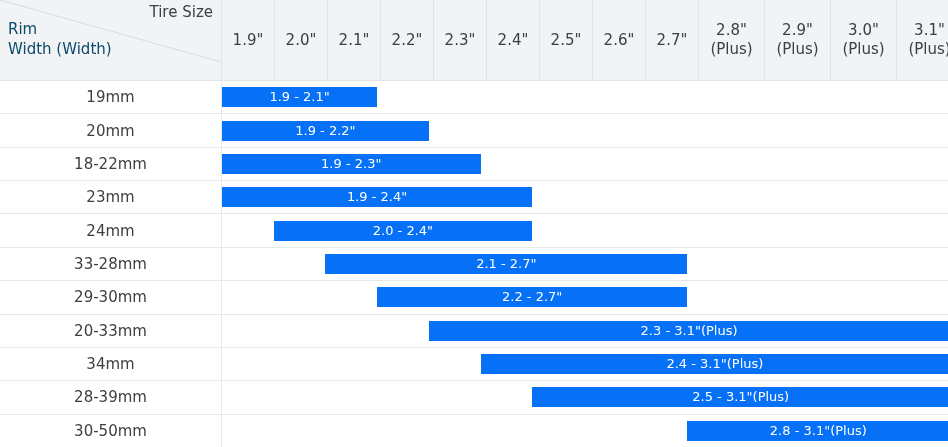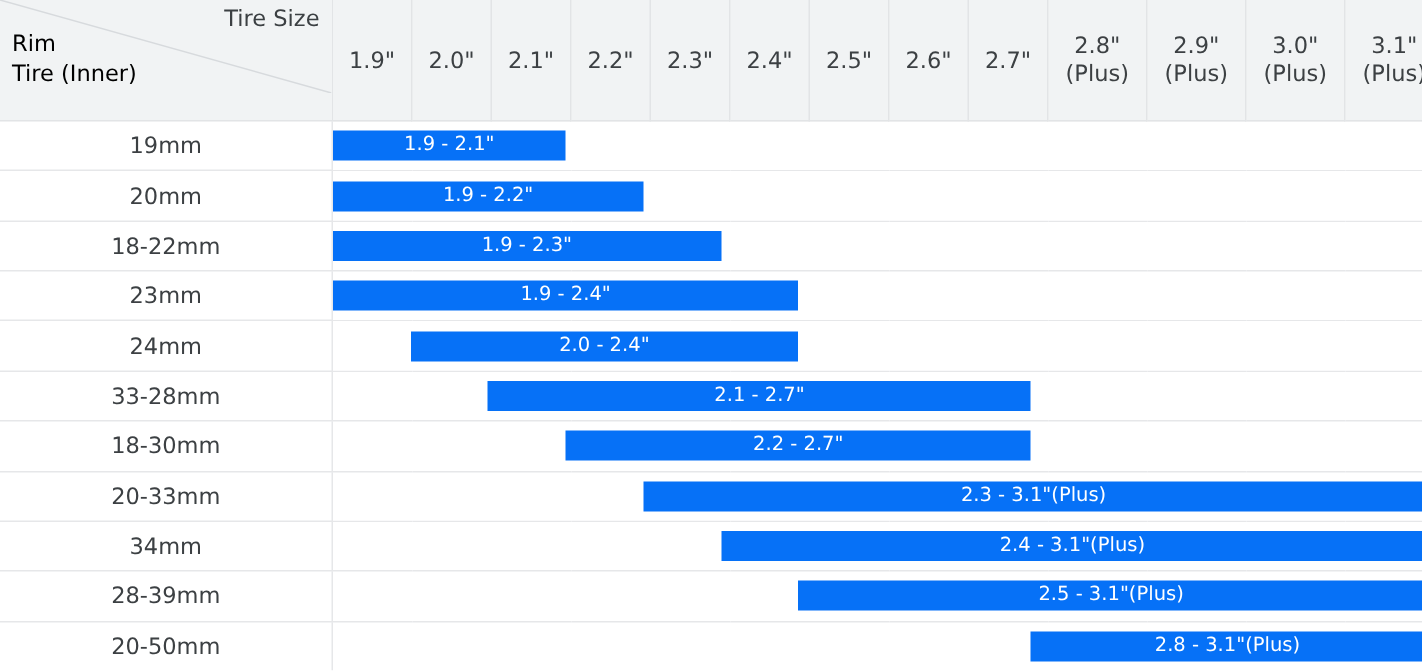--- a/index.html
+++ b/index.html
@@ -61,21 +61,21 @@
     top: 3px;
     font-size: 15px;
     color: #3c4043;
     white-space: nowrap;
   }
   .corner-rim {
     position: absolute;
     left: 8px;
     top: 19px;
     font-size: 15px;
-    color: #000000;
+    color: #0c4a6e;
     text-align: left;
     line-height: 1.35;
     width: 150px;
   }
   .hdr-sub { display: block; }
   
   tbody tr { height: 32px; }
   td {
     padding: 0;
     border-bottom: 1px solid #e6e7e9;
@@ -119,21 +119,21 @@
   <thead>
     <tr>
       <th class="corner">
         <div class="corner-inner">
           <svg class="corner-diag" viewBox="0 0 221 62" preserveAspectRatio="none">
             <line x1="0" y1="0" x2="221" y2="62" stroke="#d7dadd" stroke-width="1"></line>
           </svg>
           <span class="corner-tire">Tire Size</span>
           <span class="corner-rim">
             <span>Rim</span>
-            <span class="hdr-sub">Tire (Inner)</span>
+            <span class="hdr-sub">Width (Width)</span>
           </span>
         </div>
       </th>
       <th class="normal">
         <span>1.9"</span>
       </th>
       <th class="normal">
         <span>2.0"</span>
       </th>
       <th class="normal">
@@ -219,21 +219,21 @@
       </tr>
       <tr>
         <td class="rowlabel">33-28mm</td>
         <td class="barcell" colspan="13">
           <div class="barwrap">
             <div class="bar" style="left: 103.4px; width: 361.9px; background: rgb(6, 113, 247); color: rgb(255, 255, 255);">2.1 - 2.7"</div>
           </div>
         </td>
       </tr>
       <tr>
-        <td class="rowlabel">18-30mm</td>
+        <td class="rowlabel">29-30mm</td>
         <td class="barcell" colspan="13">
           <div class="barwrap">
             <div class="bar" style="left: 155.1px; width: 310.2px; background: rgb(6, 113, 247); color: rgb(255, 255, 255);">2.2 - 2.7"</div>
           </div>
         </td>
       </tr>
       <tr>
         <td class="rowlabel">20-33mm</td>
         <td class="barcell" colspan="13">
           <div class="barwrap">
@@ -251,21 +251,21 @@
       </tr>
       <tr>
         <td class="rowlabel">28-39mm</td>
         <td class="barcell" colspan="13">
           <div class="barwrap">
             <div class="bar" style="left: 310.2px; width: 417.1px; background: rgb(6, 113, 247); color: rgb(255, 255, 255);">2.5 - 3.1"(Plus)</div>
           </div>
         </td>
       </tr>
       <tr>
-        <td class="rowlabel">20-50mm</td>
+        <td class="rowlabel">30-50mm</td>
         <td class="barcell" colspan="13">
           <div class="barwrap">
             <div class="bar" style="left: 465.3px; width: 262px; background: rgb(6, 113, 247); color: rgb(255, 255, 255);">2.8 - 3.1"(Plus)</div>
           </div>
         </td>
       </tr>
     </tbody>
 </table>
 
 </body></html>

